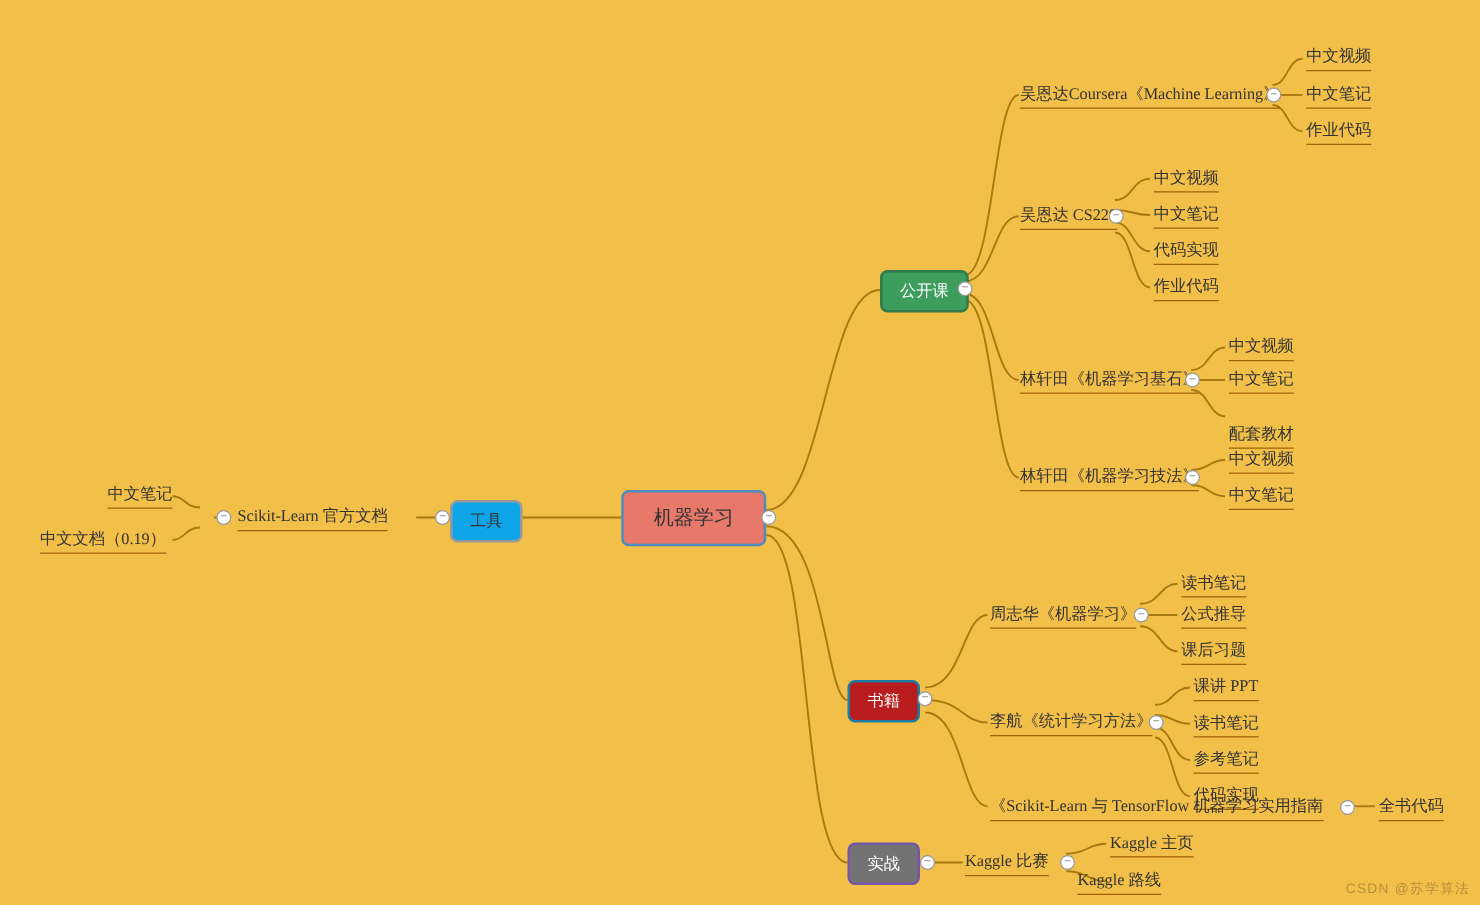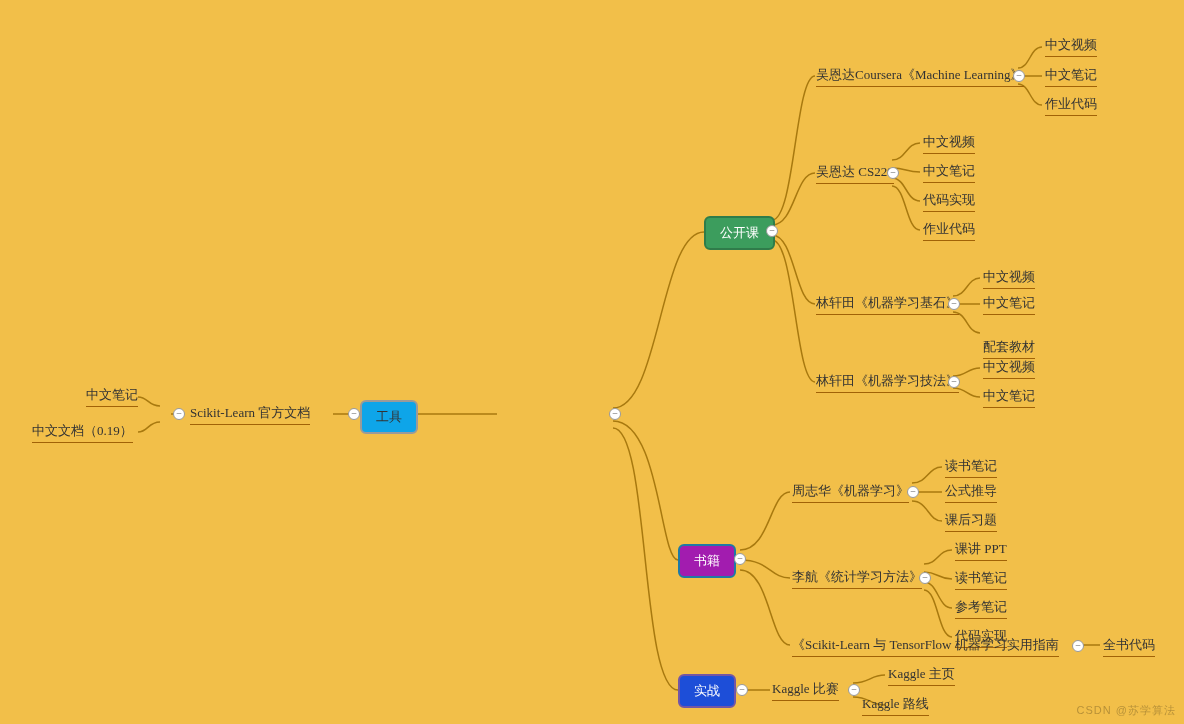--- a/index.html
+++ b/index.html
@@ -2,22 +2,22 @@
 <html><head>
 <meta charset="utf-8">
 <style>
   html,body{margin:0;padding:0;width:1184px;height:724px;background:#f2bf49;font-family:"SimSun","Songti SC",serif;font-size:13px;color:#333;overflow:hidden}
   .stage{position:relative;width:1184px;height:724px}
   svg.edges{position:absolute;left:0;top:0;width:1184px;height:724px;pointer-events:none}
   
   .box{position:absolute;border:2px solid;border-radius:6px;padding:6px 14px;text-align:right;white-space:nowrap;box-sizing:border-box}
   .center{background:#e7786a;border-color:#4d8dbd;font-size:16px;padding:10px 24px}
   .green{background:#3c9d5d;border-color:#2f7c4a;color:#fff}
-  .blue{background:#a21caf;border-color:#1f79a5;color:#fff}
-  .purple{background:#1d4ed8;border-color:#7356a5;color:#fff}
+  .blue{background:#b91c1c;border-color:#1f79a5;color:#fff}
+  .purple{background:#737373;border-color:#7356a5;color:#fff}
   .gray{background:#0ea5e9;border-color:#9a9a9a}
   .label{position:absolute;white-space:nowrap;padding-bottom:2px;color:#333}
   .label.under{border-bottom:1px solid #a16207}
   .handle{position:absolute;width:12px;height:12px;border-radius:50%;background:#fff;border:1px solid #999;font-size:10px;line-height:10px;text-align:center;color:#555;box-sizing:border-box}
   .watermark{position:absolute;right:8px;bottom:6px;font-family:sans-serif;font-size:11px;color:rgba(0,0,0,.25);letter-spacing:1px}
 </style>
 </head>
 <body>
 
 <div class="stage">
@@ -71,20 +71,23 @@
     <path d="M853 683 C870 683 870 675 885 675"></path>
     <path d="M853 697 C870 697 870 705 885 705"></path>
 
     <path d="M360 414 L333 414"></path>
     <path d="M184 414 L171 414"></path>
     <path d="M160 406 C148 406 148 397 138 397"></path>
     <path d="M160 422 C148 422 148 432 138 432"></path>
   </g>
 </svg>
 
+<div class="box center" style="left:497px;top:392px">
+  <span>机器学习</span>
+</div>
 <div class="handle" style="left:609px;top:408px">−</div>
 
 <div class="box gray" style="left:360px;top:400px">
   <span>工具</span>
 </div>
 <div class="handle" style="left:348px;top:408px">−</div>
 <div class="label under" style="left:190px;top:404px">Scikit-Learn 官方文档</div>
 <div class="handle" style="left:173px;top:408px">−</div>
 <div class="label under" style="left:86px;top:386px">中文笔记</div>
 <div class="label under" style="left:32px;top:422px">中文文档（0.19）</div>

